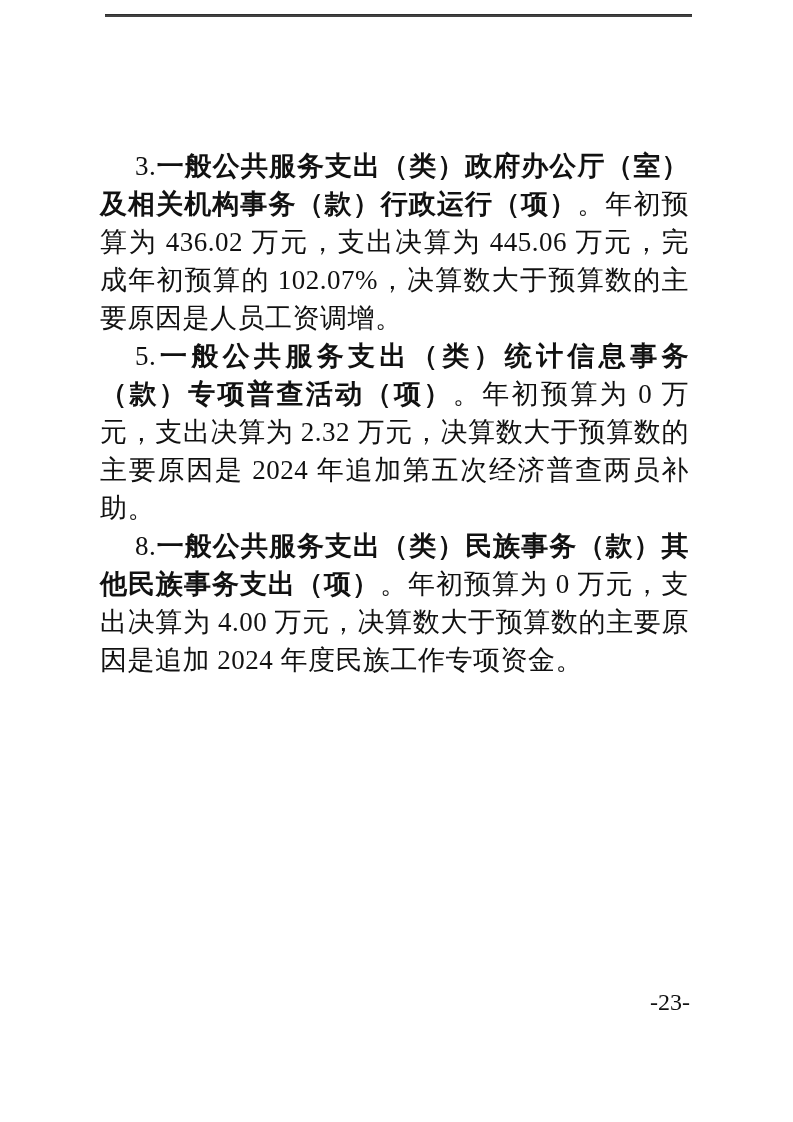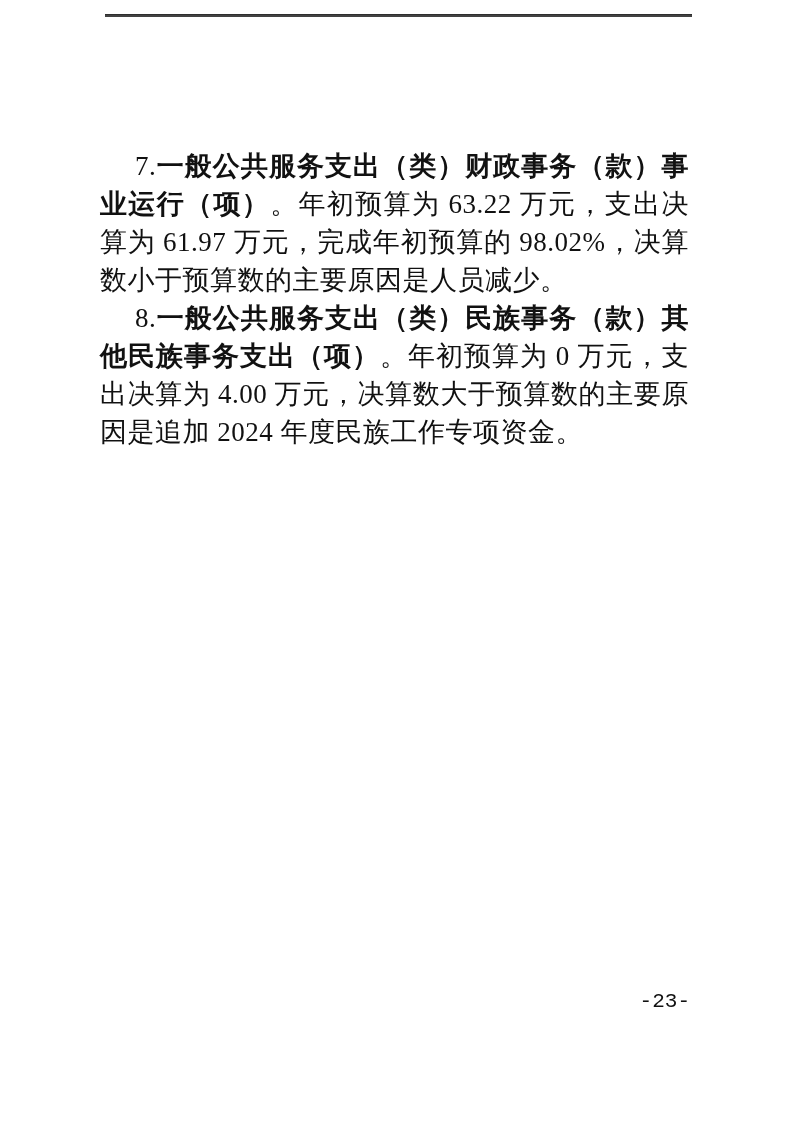--- a/index.html
+++ b/index.html
@@ -48,40 +48,41 @@
   .para-heading {
     font-weight: bold;
   }
   .para-body {
     font-weight: normal;
   }
   .page-number {
     position: absolute;
     right: 103px;
     top: 991px;
-    font-size: 21px;
+    font-size: 24px;
     line-height: 22px;
-    font-family: Liberation Mono, monospace;
+    font-family: Liberation Serif, serif;
     color: #111111;
   }
 </style>
 </head>
 <body>
 
 <div class="page">
 
   <div class="header-rule"></div>
 
   <div class="content">
 
+    <p><span class="para-num">3.</span><span class="para-heading">一般公共服务支出（类）政府办公厅（室）及相关机构事务（款）行政运行（项）</span><span class="para-body">。年初预算为 436.02 万元，支出决算为 445.06 万元，完成年初预算的 102.07%，决算数大于预算数的主要原因是人员工资调增。</span></p>
 
 
+    <p><span class="para-num">5.</span><span class="para-heading">一般公共服务支出（类）统计信息事务（款）专项普查活动（项）</span><span class="para-body">。年初预算为 0 万元，支出决算为 2.32 万元，决算数大于预算数的主要原因是 2024 年追加第五次经济普查两员补助。</span></p>
 
 
-    <p><span class="para-num">7.</span><span class="para-heading">一般公共服务支出（类）财政事务（款）事业运行（项）</span><span class="para-body">。年初预算为 63.22 万元，支出决算为 61.97 万元，完成年初预算的 98.02%，决算数小于预算数的主要原因是人员减少。</span></p>
 
     <p><span class="para-num">8.</span><span class="para-heading">一般公共服务支出（类）民族事务（款）其他民族事务支出（项）</span><span class="para-body">。年初预算为 0 万元，支出决算为 4.00 万元，决算数大于预算数的主要原因是追加 2024 年度民族工作专项资金。</span></p>
 
   </div>
 
   <div class="page-number">-23-</div>
 
 </div>
 
 </body></html>

